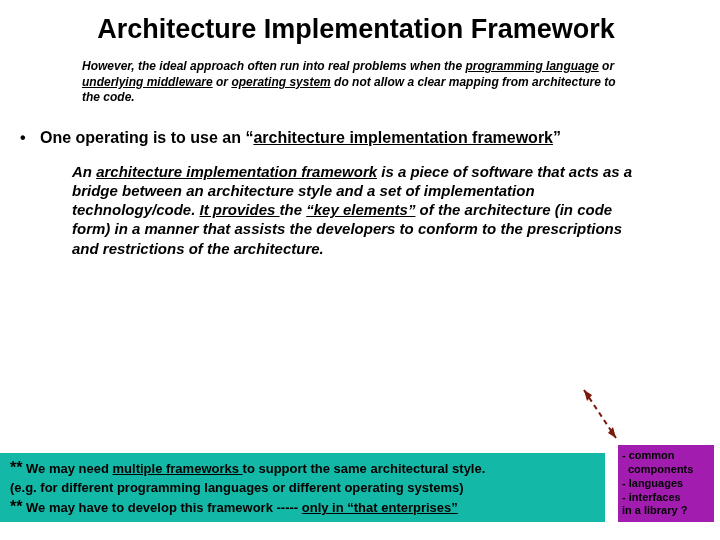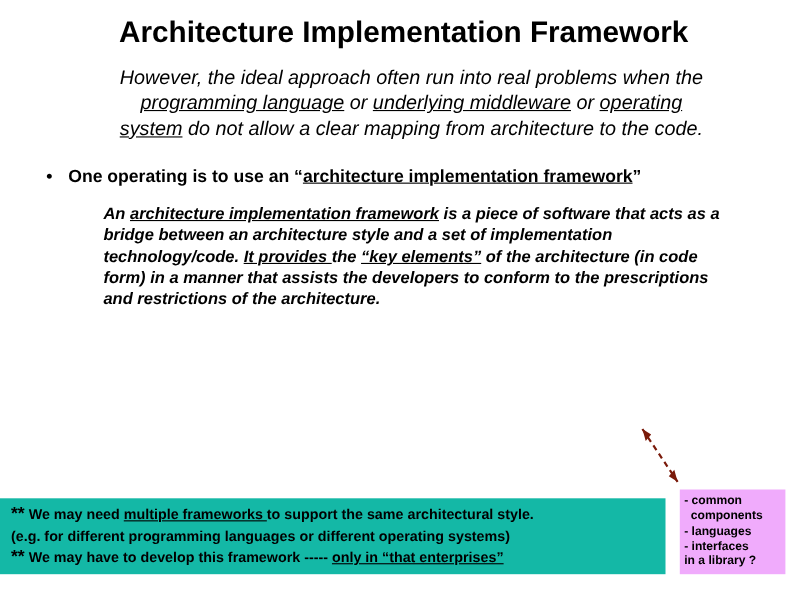--- a/index.html
+++ b/index.html
@@ -10,21 +10,21 @@
     background: #ffffff;
     font-family: Arial, Helvetica, sans-serif;
     color: #000;
     overflow: hidden;
   }
   .slide {
     position: relative;
     width: 720px;
     height: 540px;
     box-sizing: border-box;
-    padding: 10px 28px 0 42px;
+    padding: 10px 28px 0 20px;
   }
   .title {
     font-size: 27px;
     font-weight: bold;
     text-align: center;
     margin: 4px 0 14px 0;
   }
   .bullet {
     font-size: 16px;
     font-weight: bold;
@@ -32,27 +32,26 @@
     padding-left: 20px;
     text-indent: -20px;
     margin-bottom: 16px;
   }
   .bullet .dot {
     display: inline-block;
     width: 20px;
     text-indent: 0;
   }
   .sub {
-    font-size: 18px;
-    font-weight: normal;
+    font-size: 12px;
+    font-weight: bold;
     font-style: italic;
     line-height: 1.3;
     margin: 0 0 22px 62px;
     max-width: 540px;
-    text-align: center;
   }
   .sub2 {
     font-size: 15px;
     font-weight: bold;
     font-style: italic;
     line-height: 1.28;
     margin: 0 0 10px 52px;
     max-width: 580px;
   }
   .u { text-decoration: underline; }
@@ -67,21 +66,21 @@
     line-height: 1.35;
     padding: 4px 10px 4px 10px;
     box-sizing: border-box;
   }
   .footer .ast { font-size: 16px; }
   .sidebox {
     position: absolute;
     right: 6px;
     bottom: 18px;
     width: 96px;
-    background: #f0abfc;
+    background: #a21caf;
     font-size: 11px;
     font-weight: bold;
     line-height: 1.25;
     padding: 4px 4px 4px 4px;
     box-sizing: border-box;
     margin-top: 34px;
   }
   .arrow {
     position: absolute;
     right: 98px;

